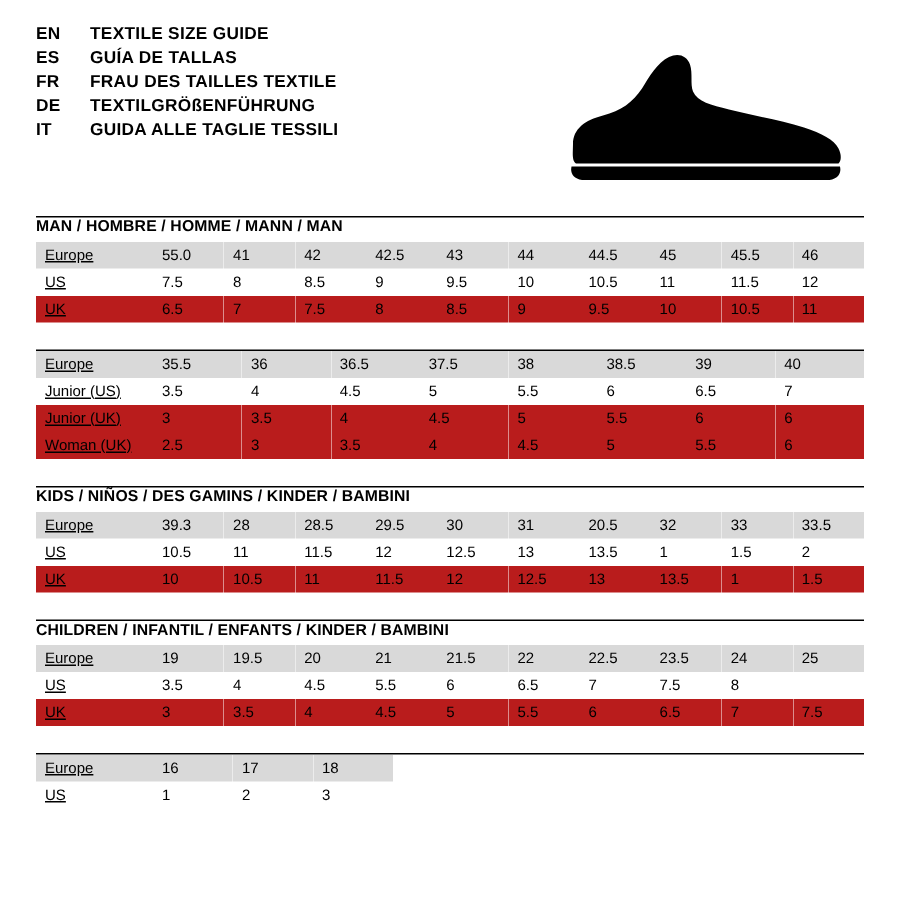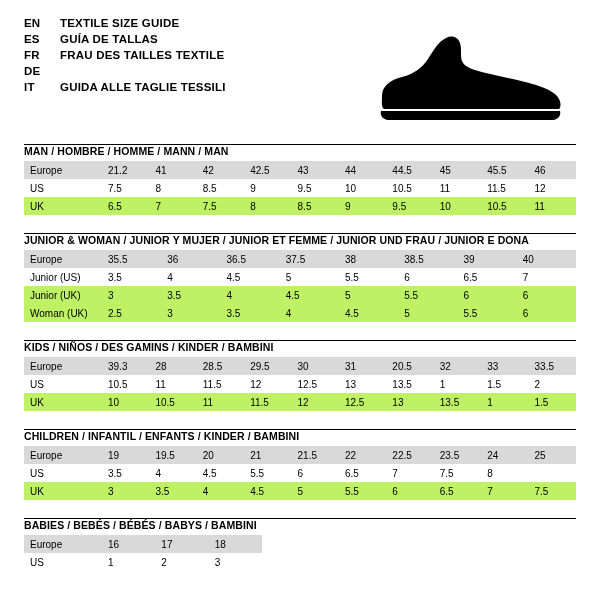--- a/index.html
+++ b/index.html
@@ -38,22 +38,22 @@
   table { border-collapse: collapse; width: 100%; table-layout: fixed; }
   td {
     font-size: 10px;
     height: 18px;
     padding: 0 6px;
     text-align: left;
     white-space: nowrap;
     overflow: hidden;
   }
   tr.head td { background: #d9d9d9; }
-  tr.zebra td { background: #bef264; }
-  td.label { width: 78px; }
+  tr.zebra td { background: #b91c1c; }
+  td.label { width: 78px; text-decoration: underline; }
   .sep { height: 1px; background: #000; margin: 0; }
   .babies table { width: 238px; }
   .babies td.label { width: 78px; }
 </style>
 </head>
 <body>
 
 <div class="page">
 
   <div class="header">
@@ -65,20 +65,21 @@
         <div class="lang-row">
           <span class="lang-code">ES</span>
           <span class="lang-title">GUÍA DE TALLAS</span>
         </div>
         <div class="lang-row">
           <span class="lang-code">FR</span>
           <span class="lang-title">FRAU DES TAILLES TEXTILE</span>
         </div>
         <div class="lang-row">
           <span class="lang-code">DE</span>
+          <span class="lang-title">TEXTILGRÖßENFÜHRUNG</span>
         </div>
         <div class="lang-row">
           <span class="lang-code">IT</span>
           <span class="lang-title">GUIDA ALLE TAGLIE TESSILI</span>
         </div>
       </div>
     <div class="shoe-wrap">
       <svg viewBox="0 0 190 92" xmlns="http://www.w3.org/2000/svg" aria-hidden="true">
         <path fill="#000000" d="M6 62 C6 52 14 46 26 43 C38 40 46 34 52 25 C57 17 62 8 70 4 C76 1 82 3 84 9 C86 15 84 22 86 27 C89 34 98 36 110 39 C126 43 144 46 160 51 C172 55 180 59 183 65 C185 69 185 73 183 75 L8 75 C5 73 6 67 6 62 Z"></path>
         <path fill="#000000" d="M5 77 L184 77 C185 81 183 85 177 86 L12 86 C6 85 4 81 5 77 Z"></path>
@@ -88,21 +89,21 @@
 
 
   <div id="groups">
       <div class="group">
         <div class="sep"></div>
         <div class="group-title">MAN / HOMBRE / HOMME / MANN / MAN</div>
         <table>
           <tbody>
             <tr class="head">
               <td class="label">Europe</td>
-              <td>21.2</td>
+              <td>55.0</td>
               <td>41</td>
               <td>42</td>
               <td>42.5</td>
               <td>43</td>
               <td>44</td>
               <td>44.5</td>
               <td>45</td>
               <td>45.5</td>
               <td>46</td>
             </tr>
@@ -130,21 +131,20 @@
               <td>9.5</td>
               <td>10</td>
               <td>10.5</td>
               <td>11</td>
             </tr>
           </tbody>
         </table>
       </div>
       <div class="group">
         <div class="sep"></div>
-        <div class="group-title">JUNIOR &amp; WOMAN / JUNIOR Y MUJER / JUNIOR ET FEMME / JUNIOR UND FRAU / JUNIOR E DONA</div>
         <table>
           <tbody>
             <tr class="head">
               <td class="label">Europe</td>
               <td>35.5</td>
               <td>36</td>
               <td>36.5</td>
               <td>37.5</td>
               <td>38</td>
               <td>38.5</td>
@@ -276,21 +276,20 @@
               <td>6</td>
               <td>6.5</td>
               <td>7</td>
               <td>7.5</td>
             </tr>
           </tbody>
         </table>
       </div>
       <div class="group babies">
         <div class="sep"></div>
-        <div class="group-title">BABIES / BEBÉS / BÉBÉS / BABYS / BAMBINI</div>
         <table>
           <tbody>
             <tr class="head">
               <td class="label">Europe</td>
               <td>16</td>
               <td>17</td>
               <td>18</td>
             </tr>
             <tr class="">
               <td class="label">US</td>

